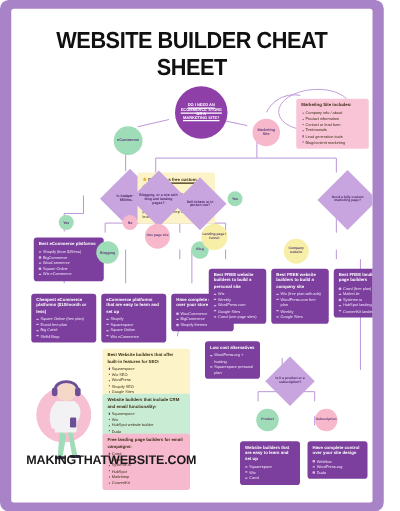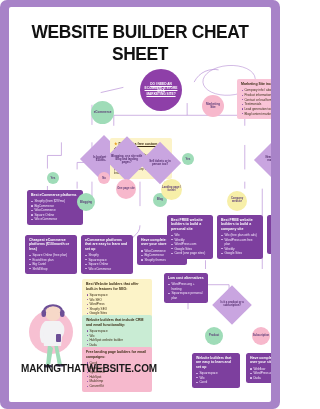--- a/index.html
+++ b/index.html
@@ -3,21 +3,21 @@
 <meta charset="utf-8">
 <style>
   * { box-sizing: border-box; margin: 0; padding: 0; }
   html, body {
     width: 318px; height: 409px;
     font-family: "Liberation Sans", sans-serif;
     overflow: hidden;
   }
   #frame {
     position: relative;
-    width: 280px; height: 409px;
+    width: 307px; height: 409px;
     background: #a883c8;
     border-radius: 7px;
     padding: 7px 9px;
   }
   #canvas {
     position: relative;
     width: 100%; height: 100%;
     background: #ffffff;
     border-radius: 2px;
     overflow: hidden;

